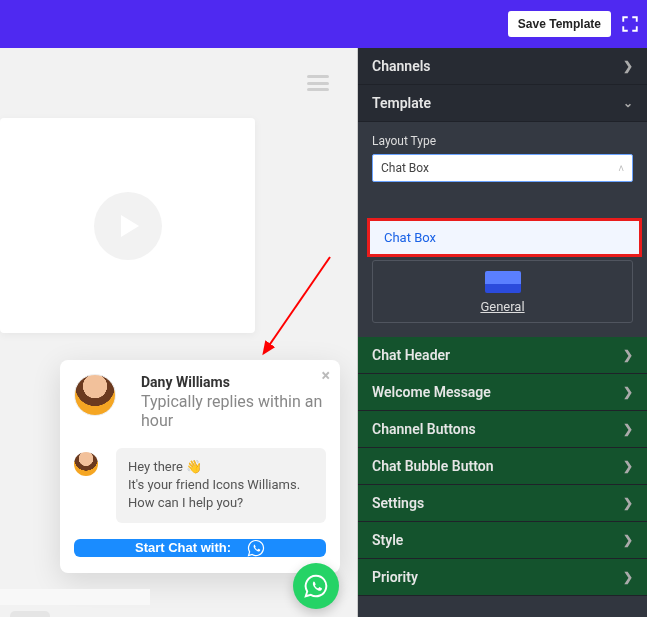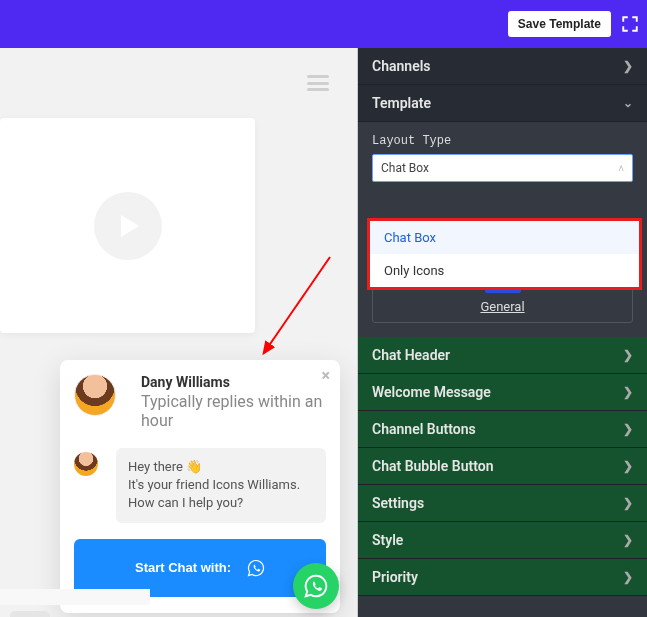--- a/index.html
+++ b/index.html
@@ -25,36 +25,36 @@
   .chat-widget { position: absolute; left: 60px; top: 312px; width: 280px; background: #fff; border-radius: 8px; box-shadow: 0 8px 30px rgba(0,0,0,0.12); padding: 14px 14px 16px 14px; }
   .chat-close { position: absolute; right: 10px; top: 6px; color: #bbb; font-size: 16px; font-weight: bold; cursor: pointer; }
   .chat-head { display: flex; gap: 25px; align-items: flex-start; margin-bottom: 18px; }
   .avatar { width: 42px; height: 42px; border-radius: 50%; background: radial-gradient(circle at 50% 28%, #f2c19b 0%, #f2c19b 34%, #6b3a1f 35%, #6b3a1f 56%, #f5a623 57%, #f5a623 100%); flex-shrink: 0; border: 1px solid #eee; }
   .chat-name { font-weight: 700; color: #333; margin-bottom: 2px; }
   .chat-sub { font-size: 16px; color: #888; }
   .chat-msgrow { display: flex; gap: 18px; margin-bottom: 16px; }
   .avatar-sm { width: 24px; height: 24px; border-radius: 50%; background: radial-gradient(circle at 50% 28%, #f2c19b 0%, #f2c19b 34%, #6b3a1f 35%, #6b3a1f 56%, #f5a623 57%, #f5a623 100%); flex-shrink: 0; margin-top: 4px; }
   .bubble { background: #f2f2f2; border-radius: 6px; padding: 10px 12px; font-size: 13px; color: #555; line-height: 1.4; }
   .wave { display: inline-block; }
-  .start-btn { background: #1a8cff; color: #fff; border: none; width: 100%; padding: 20px; border-radius: 6px; font-weight: 700; font-size: 13px; cursor: pointer; display: flex; align-items: center; justify-content: center; gap: 16px; }
+  .start-btn { background: #1a8cff; color: #fff; border: none; width: 100%; padding: 0; border-radius: 6px; font-weight: 700; font-size: 13px; cursor: pointer; display: flex; align-items: center; justify-content: center; gap: 16px; }
 
   .fab { position: absolute; right: 18px; bottom: 18px; width: 46px; height: 46px; border-radius: 50%; background: #25d366; display: flex; align-items: center; justify-content: center; box-shadow: 0 4px 12px rgba(0,0,0,0.2); cursor: pointer; }
 
   .skeleton-bar1 { position: absolute; left: 10px; bottom: 6px; width: 40px; height: 10px; background: #e5e5e5; border-radius: 5px; }
   .skeleton-bar2 { position: absolute; left: 0; bottom: 22px; width: 150px; height: 16px; background: #f8f8f8; }
 
   .arrow { position: absolute; left: 260px; top: 204px; pointer-events: none; }
 
   .panel { width: 289px; background: #31363f; color: #e6e6e6; overflow-y: auto; position: relative; }
   .panel-sec { background: #272b33; border-bottom: 1px solid #1f2229; padding: 10px 14px; display: flex; justify-content: space-between; align-items: center; cursor: pointer; font-weight: 600; font-size: 14px; }
   .panel-sec.light { background: #14532d; }
   .chev { color: #aaa; font-size: 12px; }
 
   .template-body { background: #343942; padding: 12px 14px 14px 14px; }
-  .field-label { font-size: 12px; color: #ddd; margin-bottom: 6px; font-family: Liberation Mono, monospace; }
+  .field-label { font-size: 12px; color: #ddd; margin-bottom: 6px; }
   .dropdown { background: #fff; border: 1px solid #6aa3ff; border-radius: 2px; height: 28px; display: flex; align-items: center; justify-content: space-between; padding: 0 8px; font-size: 12px; color: #444; cursor: pointer; }
   .dropdown .caret { color: #bbb; font-size: 10px; }
 
   .dd-list { border: 3px solid #ea1c1c; position: absolute; left: 9px; width: 275px; background: #fff; z-index: 10; }
   .dd-item { padding: 9px 14px; font-size: 13px; color: #333; cursor: pointer; }
   .dd-item.sel { background: #f2f6ff; color: #1a62e6; }
 
   .preview-thumb-wrap { margin-top: 78px; border: 1px solid #50555f; border-radius: 3px; padding: 10px 0 8px 0; display: flex; flex-direction: column; align-items: center; }
   .thumb { width: 36px; height: 22px; background: linear-gradient(#5a7fff 60%, #2b4bdc 60%); border-radius: 2px; margin-bottom: 6px; }
   .thumb-label { font-size: 13px; color: #ddd; text-decoration: underline; }
@@ -144,21 +144,20 @@
 
     <div class="template-body">
       <div class="field-label">Layout Type</div>
       <div class="dropdown">
         <span>Chat Box</span>
         <span class="caret">˄</span>
       </div>
 
       <div class="dd-list" style="top:170px;">
         <div class="dd-item sel">Chat Box</div>
-        <div class="dd-item">Only Icons</div>
       </div>
 
       <div class="preview-thumb-wrap">
         <div class="thumb"></div>
         <div class="thumb-label">General</div>
       </div>
     </div>
 
     <div class="panel-sec light">
       <span>Chat Header</span>

